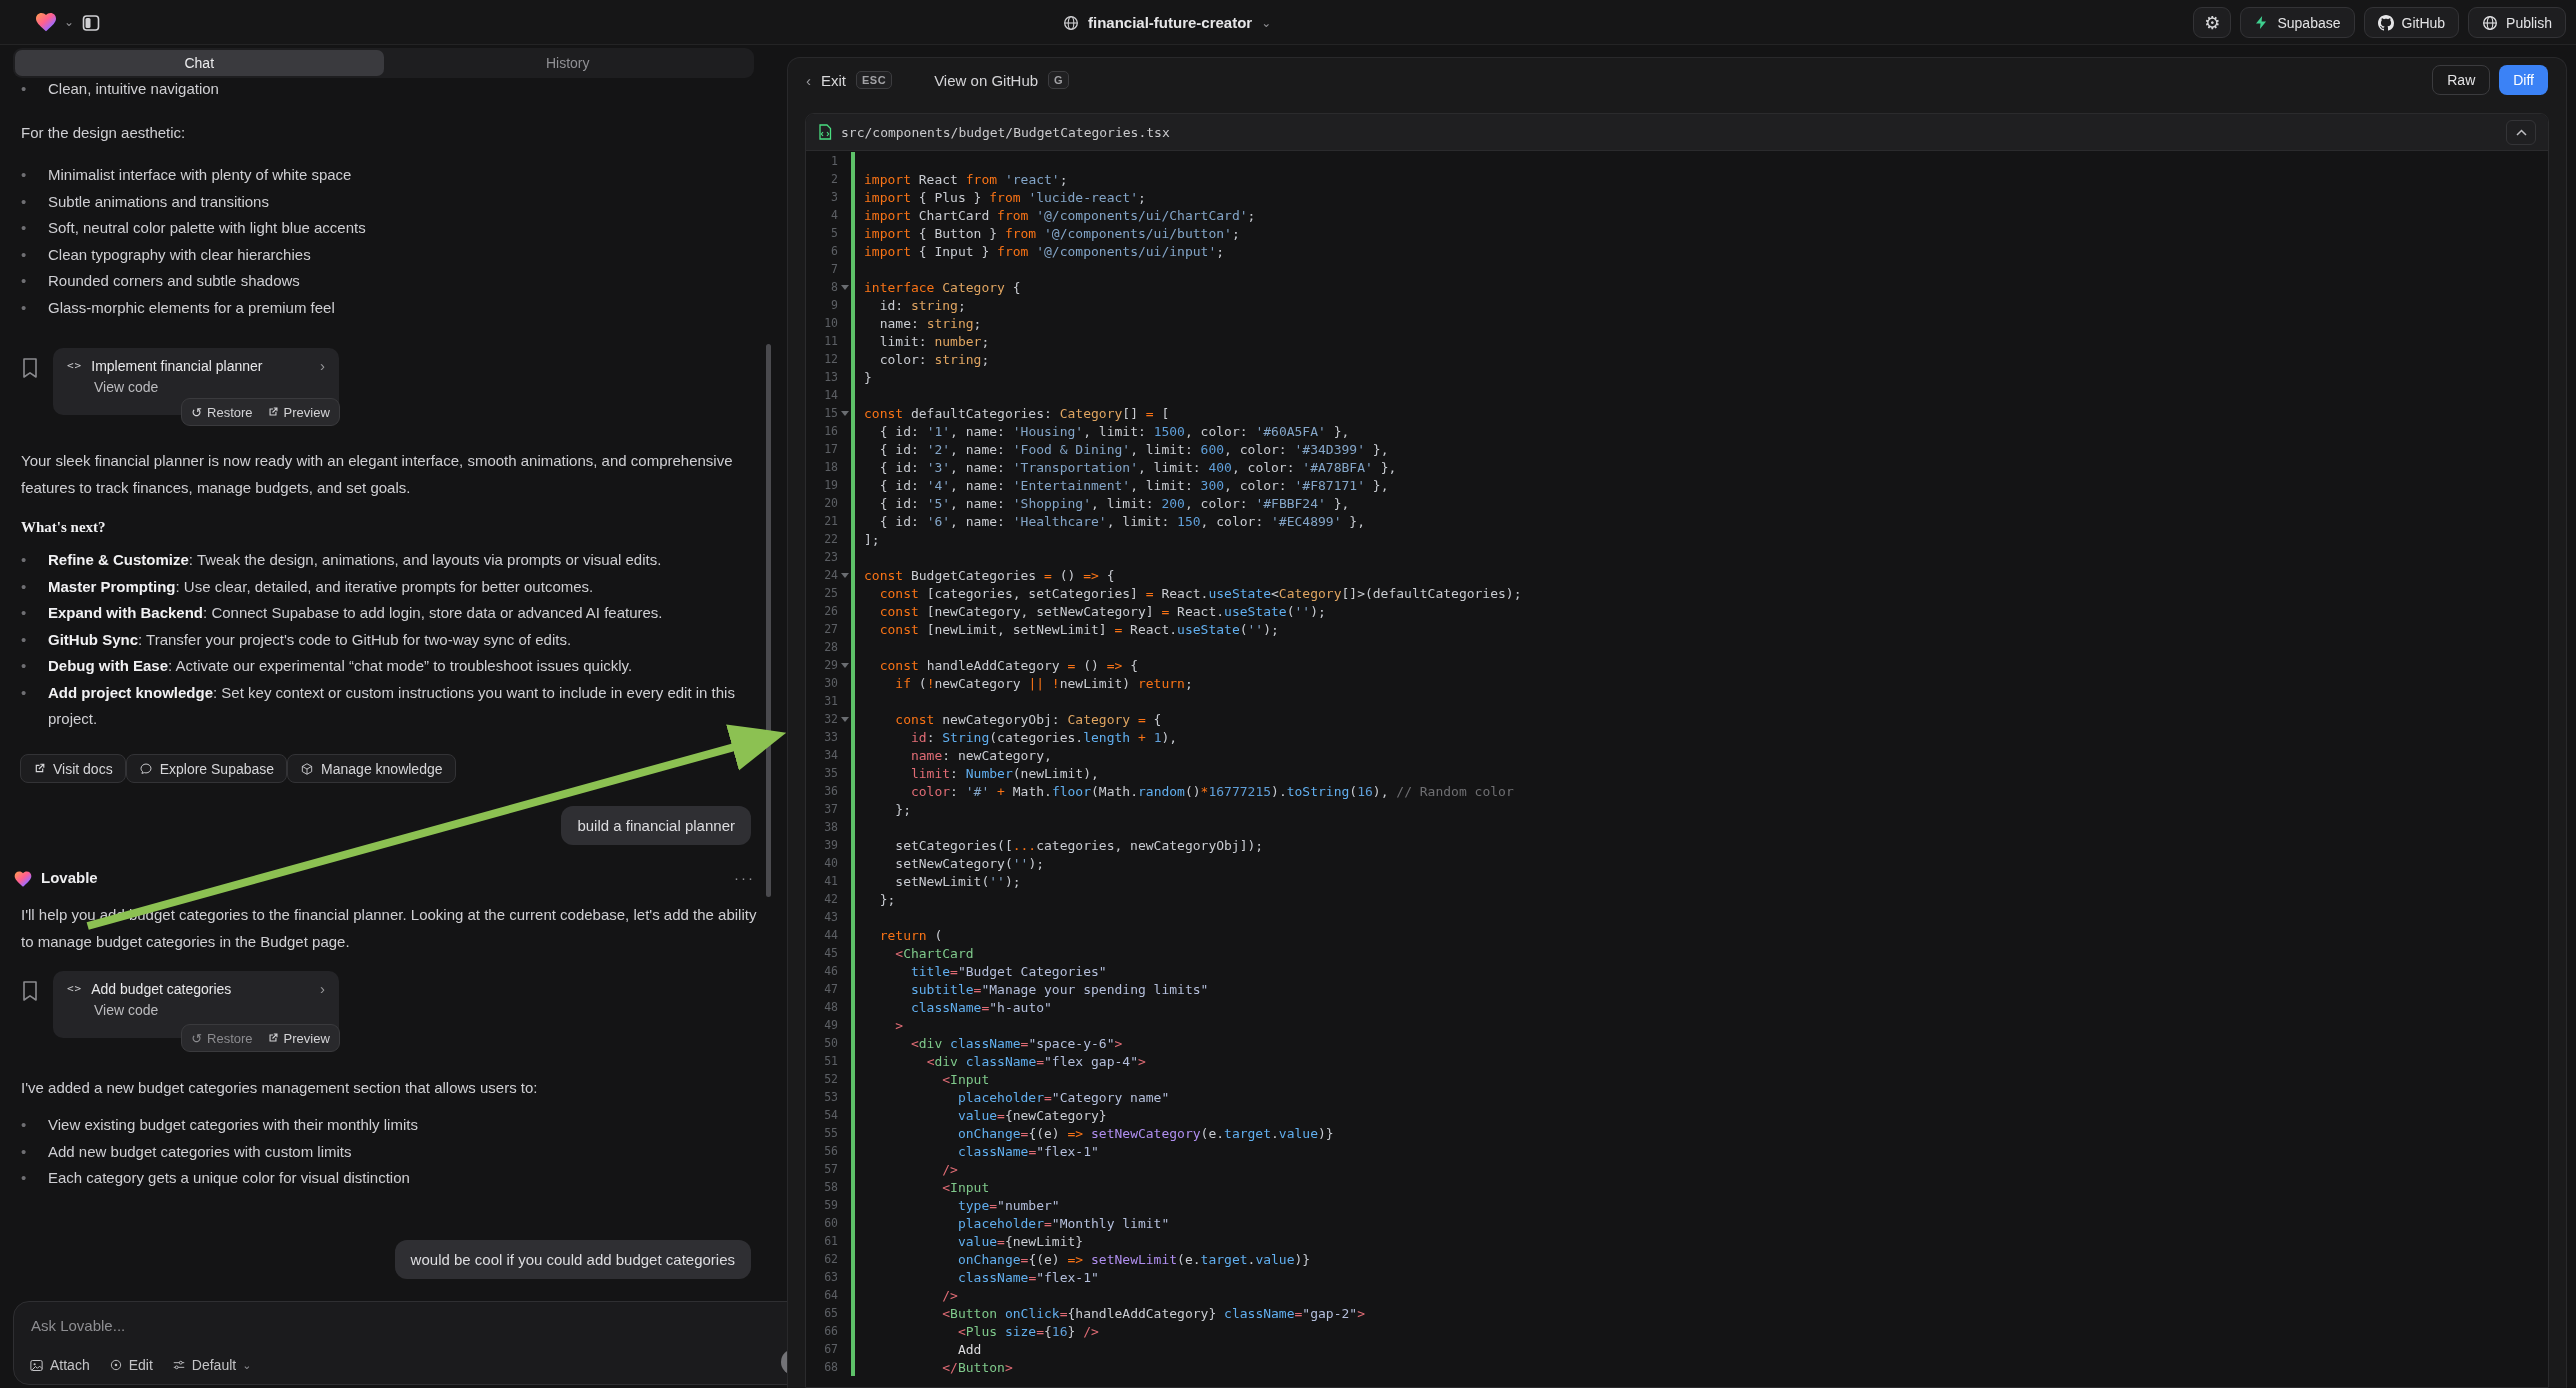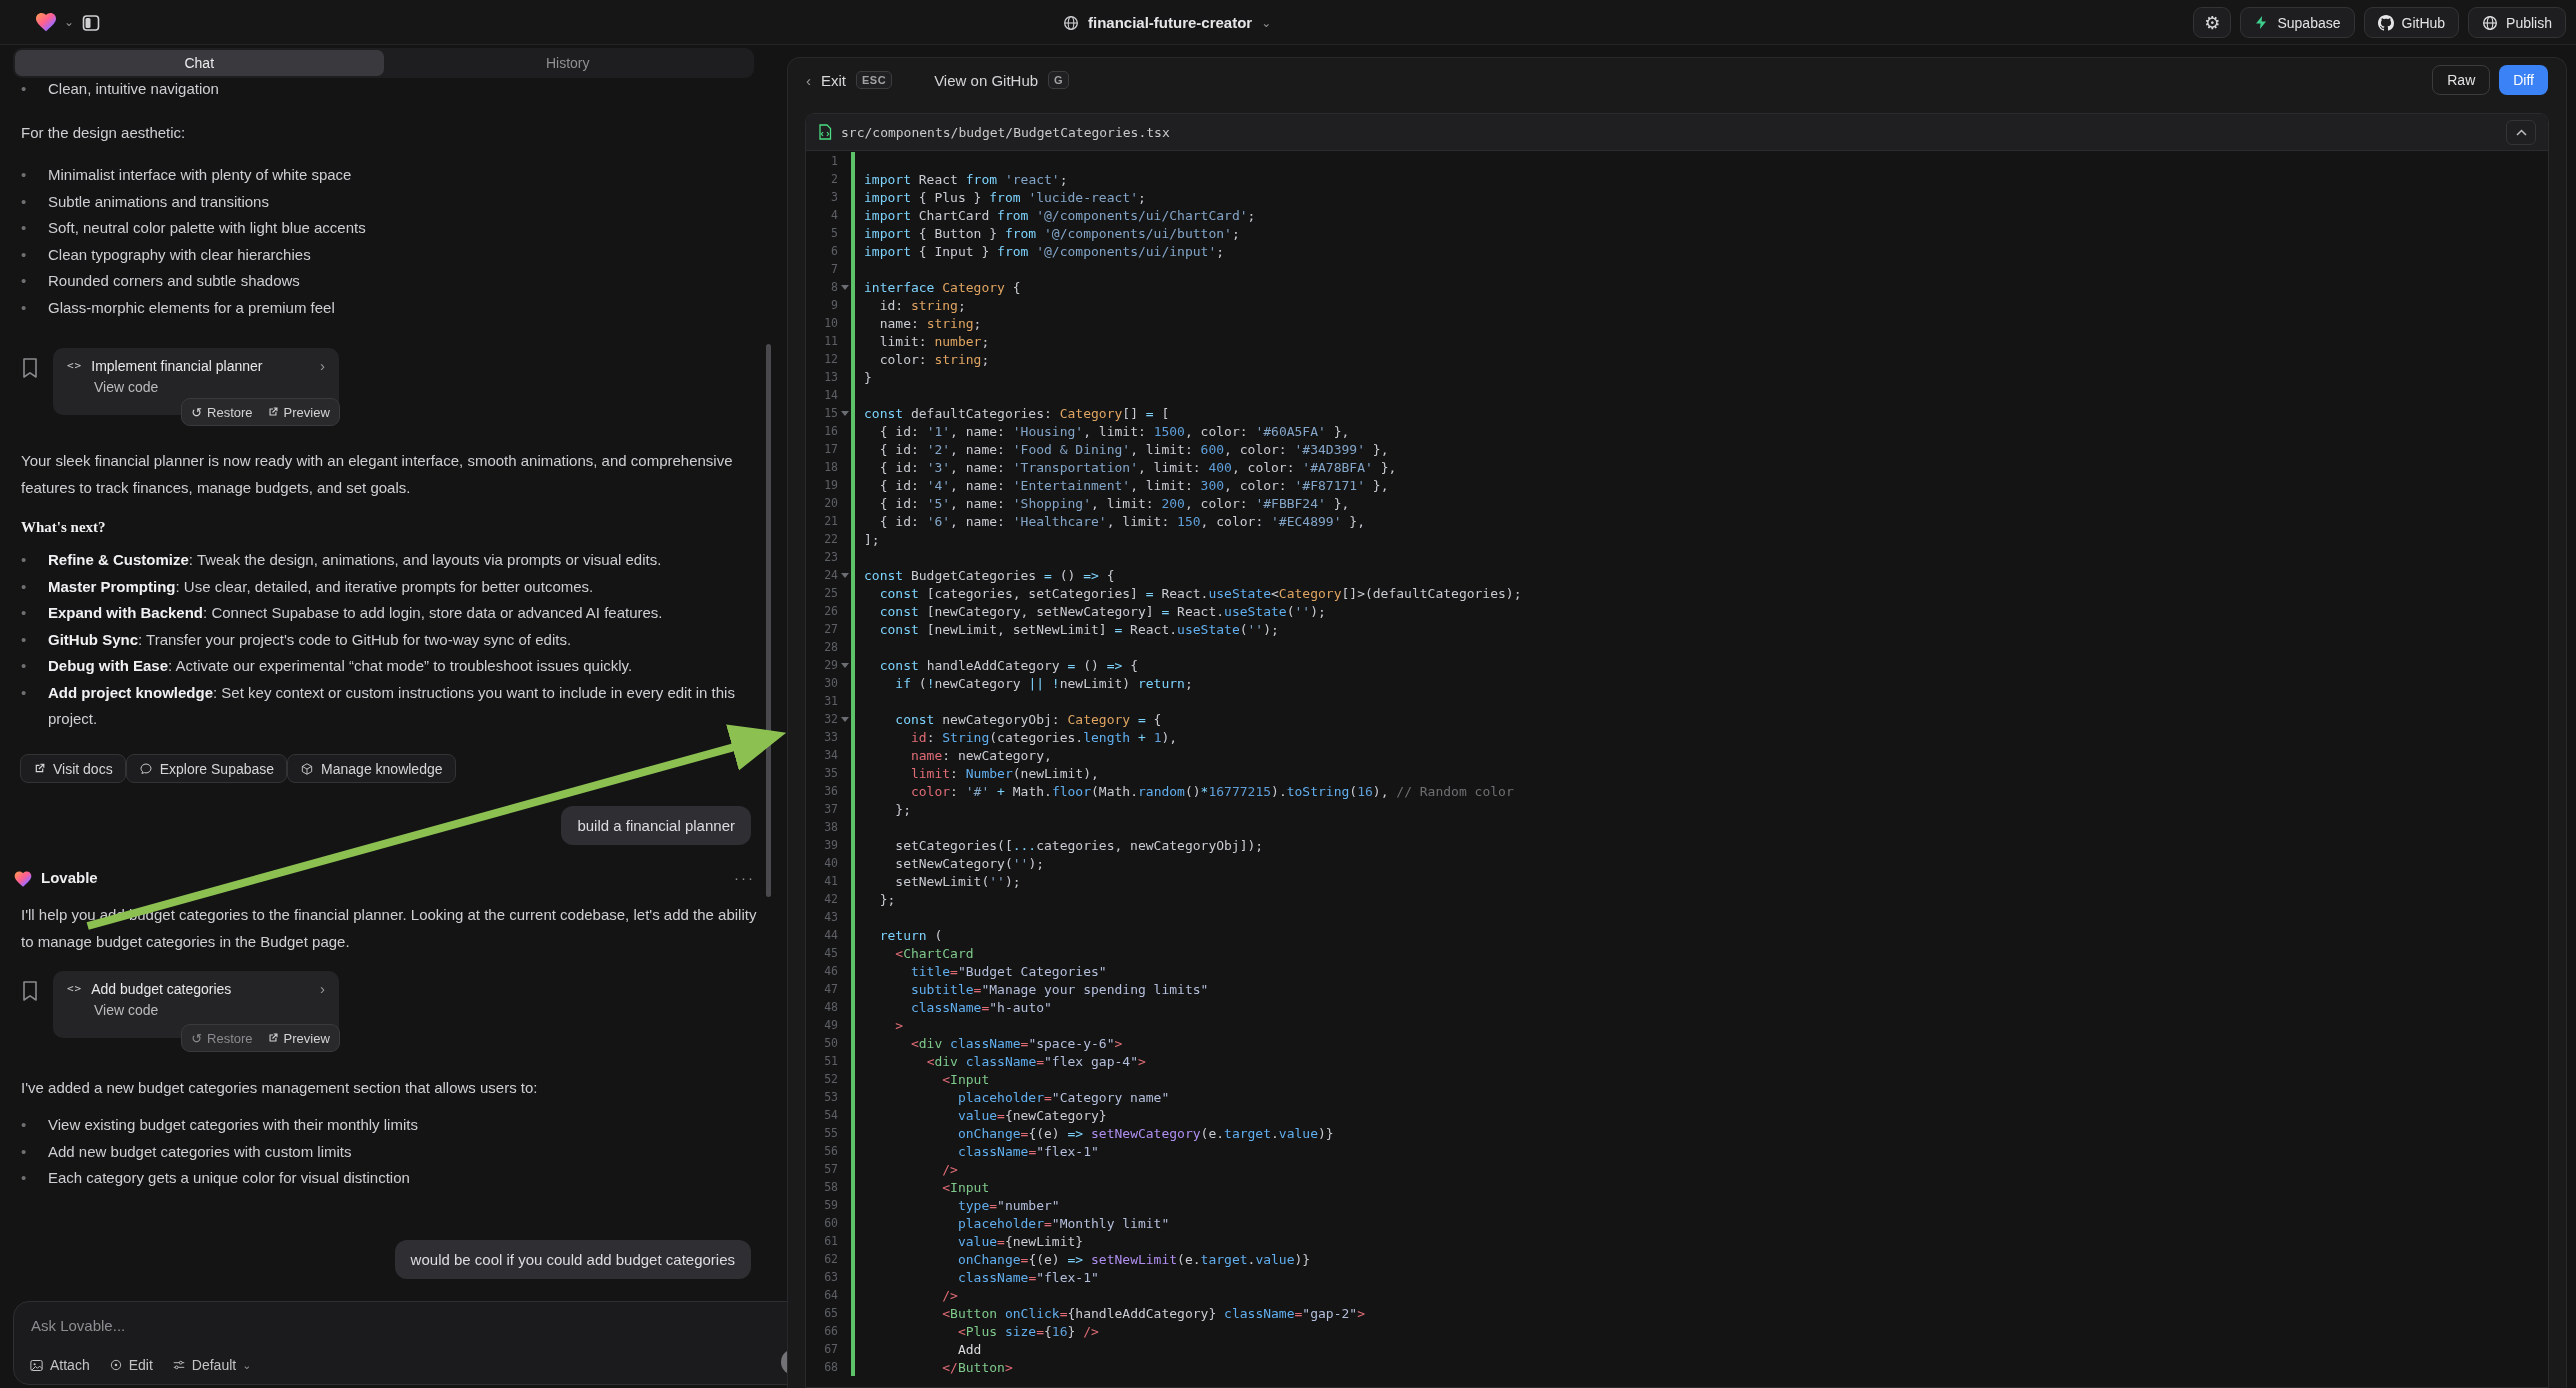--- a/index.html
+++ b/index.html
@@ -75,21 +75,21 @@
 
   .codebody { position:absolute; left:0; right:0; top:38px; bottom:0; background:#141415; overflow:hidden; }
   .crow { display:flex; height:18px; align-items:center; }
   .lnum { width:32px; flex:none; text-align:right; font-family:"DejaVu Sans Mono",monospace; font-size:11.5px; color:#5d6065; }
   .fold { width:13px; flex:none; display:flex; align-items:center; justify-content:center; }
   .fold .tri { width:0; height:0; border-left:4px solid transparent; border-right:4px solid transparent; border-top:5px solid #6a6d71; }
   .gbar { width:4px; flex:none; align-self:stretch; background:#5ec269; }
   .cline { font-family:"DejaVu Sans Mono",monospace; font-size:13px; white-space:pre; padding-left:9px; }
 
   
-  .tk-k { color:#7dd3fc; } .tk-d { color:#c9ccd2; } .tk-t { color:#e0a561; }
+  .tk-k { color:#f97316; } .tk-d { color:#c9ccd2; } .tk-t { color:#e0a561; }
   .tk-s { color:#83a5c8; } .tk-n { color:#5f9fd9; } .tk-f { color:#61afef; }
   .tk-g { color:#7fc98b; } .tk-r { color:#e06c75; } .tk-j { color:#b4bfdc; }
   .tk-v { color:#b08ff0; } .tk-c { color:#6f6f72; } .tk-w { color:#dcdcdf; }
 
   .arrow-overlay { position:absolute; left:0; top:0; width:2576px; height:1388px; pointer-events:none; z-index:60; }
   svg.ic { display:block; }
 </style>
 </head>
 <body>
 

